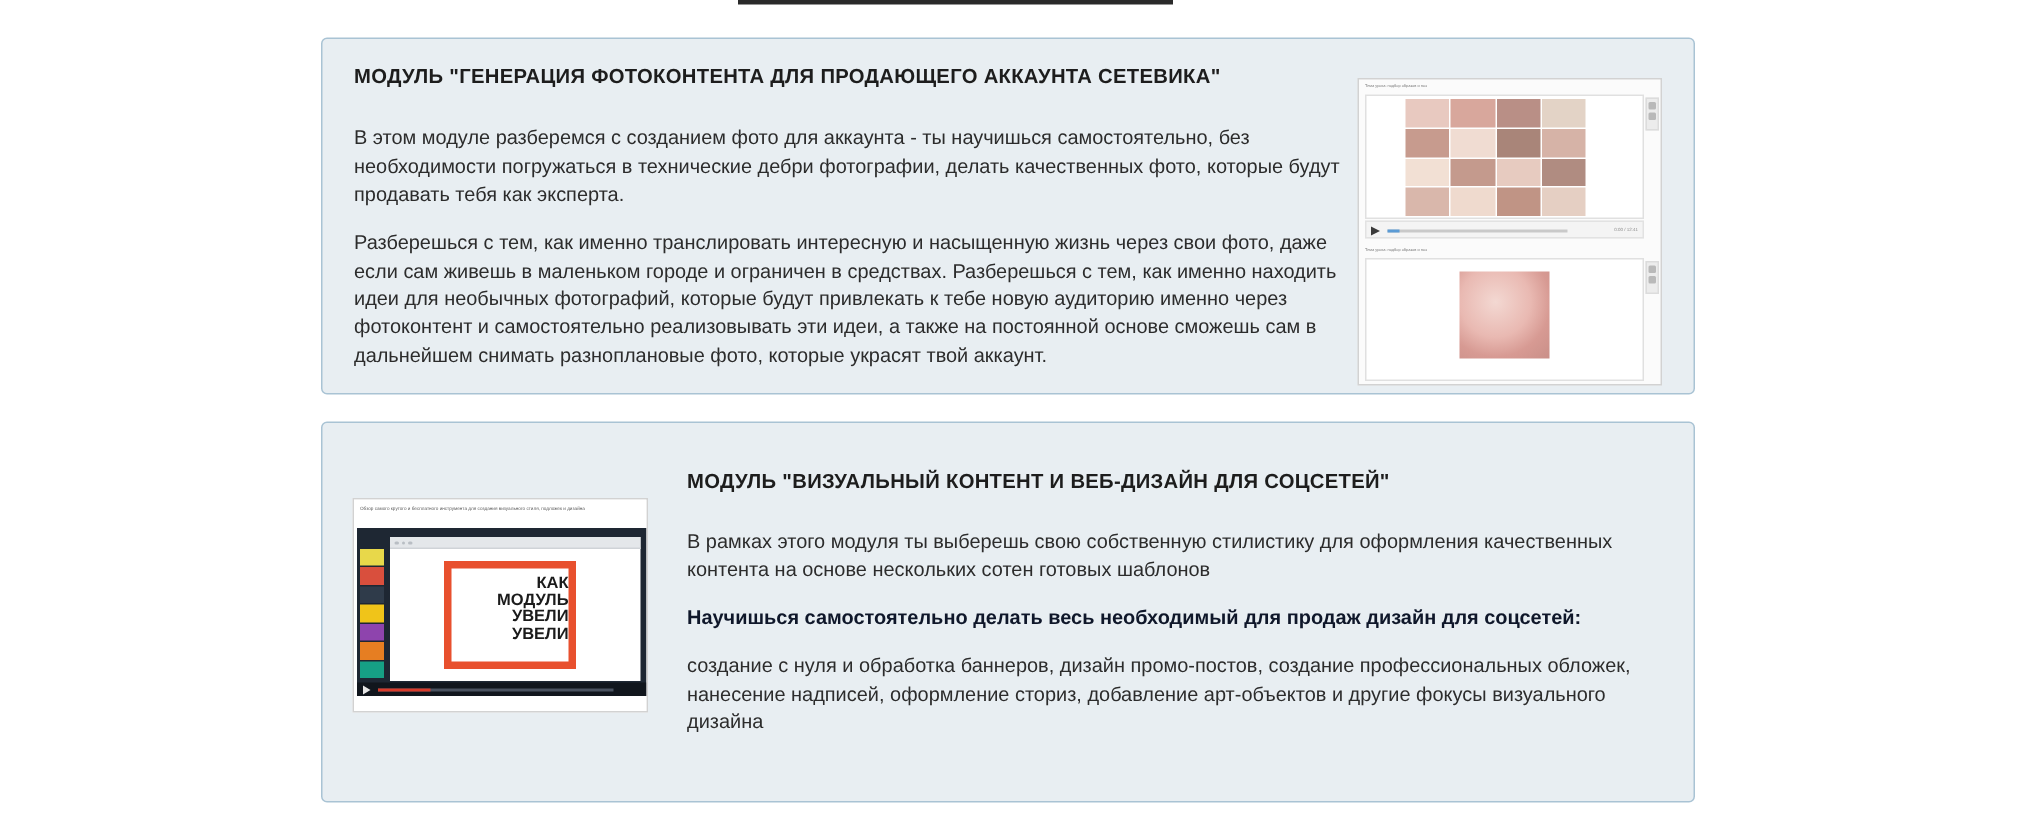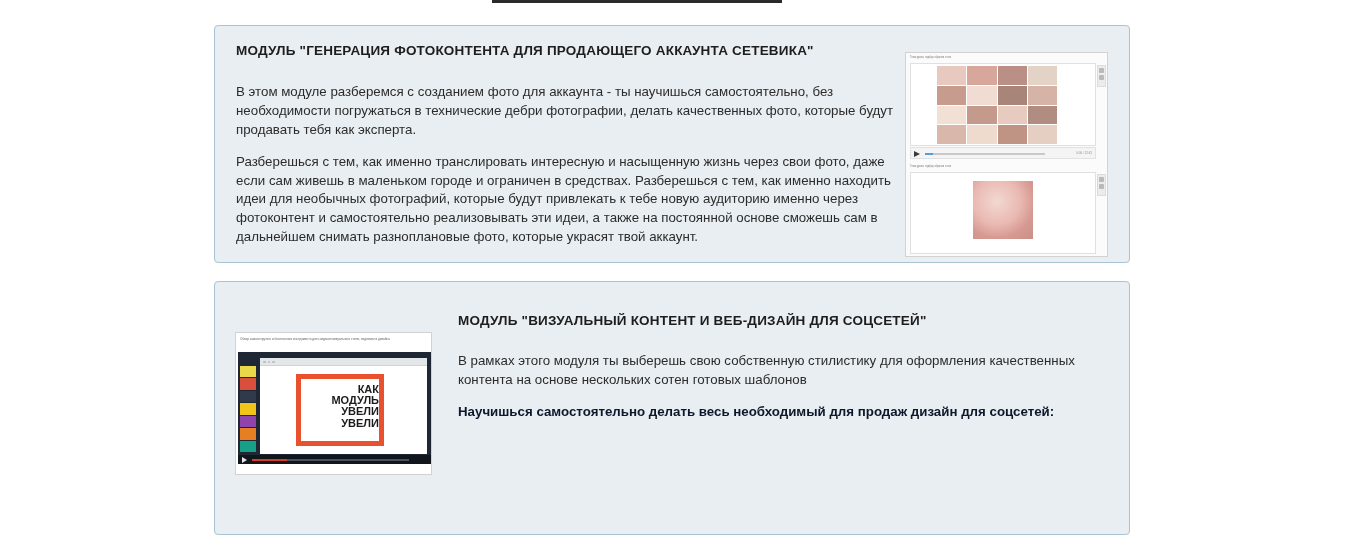--- a/index.html
+++ b/index.html
@@ -470,18 +470,19 @@
             </div>
           </div>
         </div>
       </div>
 
       <div class="c2-title module-title">МОДУЛЬ "ВИЗУАЛЬНЫЙ КОНТЕНТ И ВЕБ-ДИЗАЙН ДЛЯ СОЦСЕТЕЙ"</div>
 
       <div class="c2-text">
         <p class="body-text">В рамках этого модуля ты выберешь свою собственную стилистику для оформления качественных контента на основе нескольких сотен готовых шаблонов</p>
         <p class="body-text-bold">Научишься самостоятельно делать весь необходимый для продаж дизайн для соцсетей:</p>
+        <p class="body-text">создание с нуля и обработка баннеров, дизайн промо-постов, создание профессиональных обложек, нанесение надписей, оформление сториз, добавление арт-объектов и другие фокусы визуального дизайна</p>
       </div>
 
     </div>
   </div>
 
 </div>
 
 </body></html>

